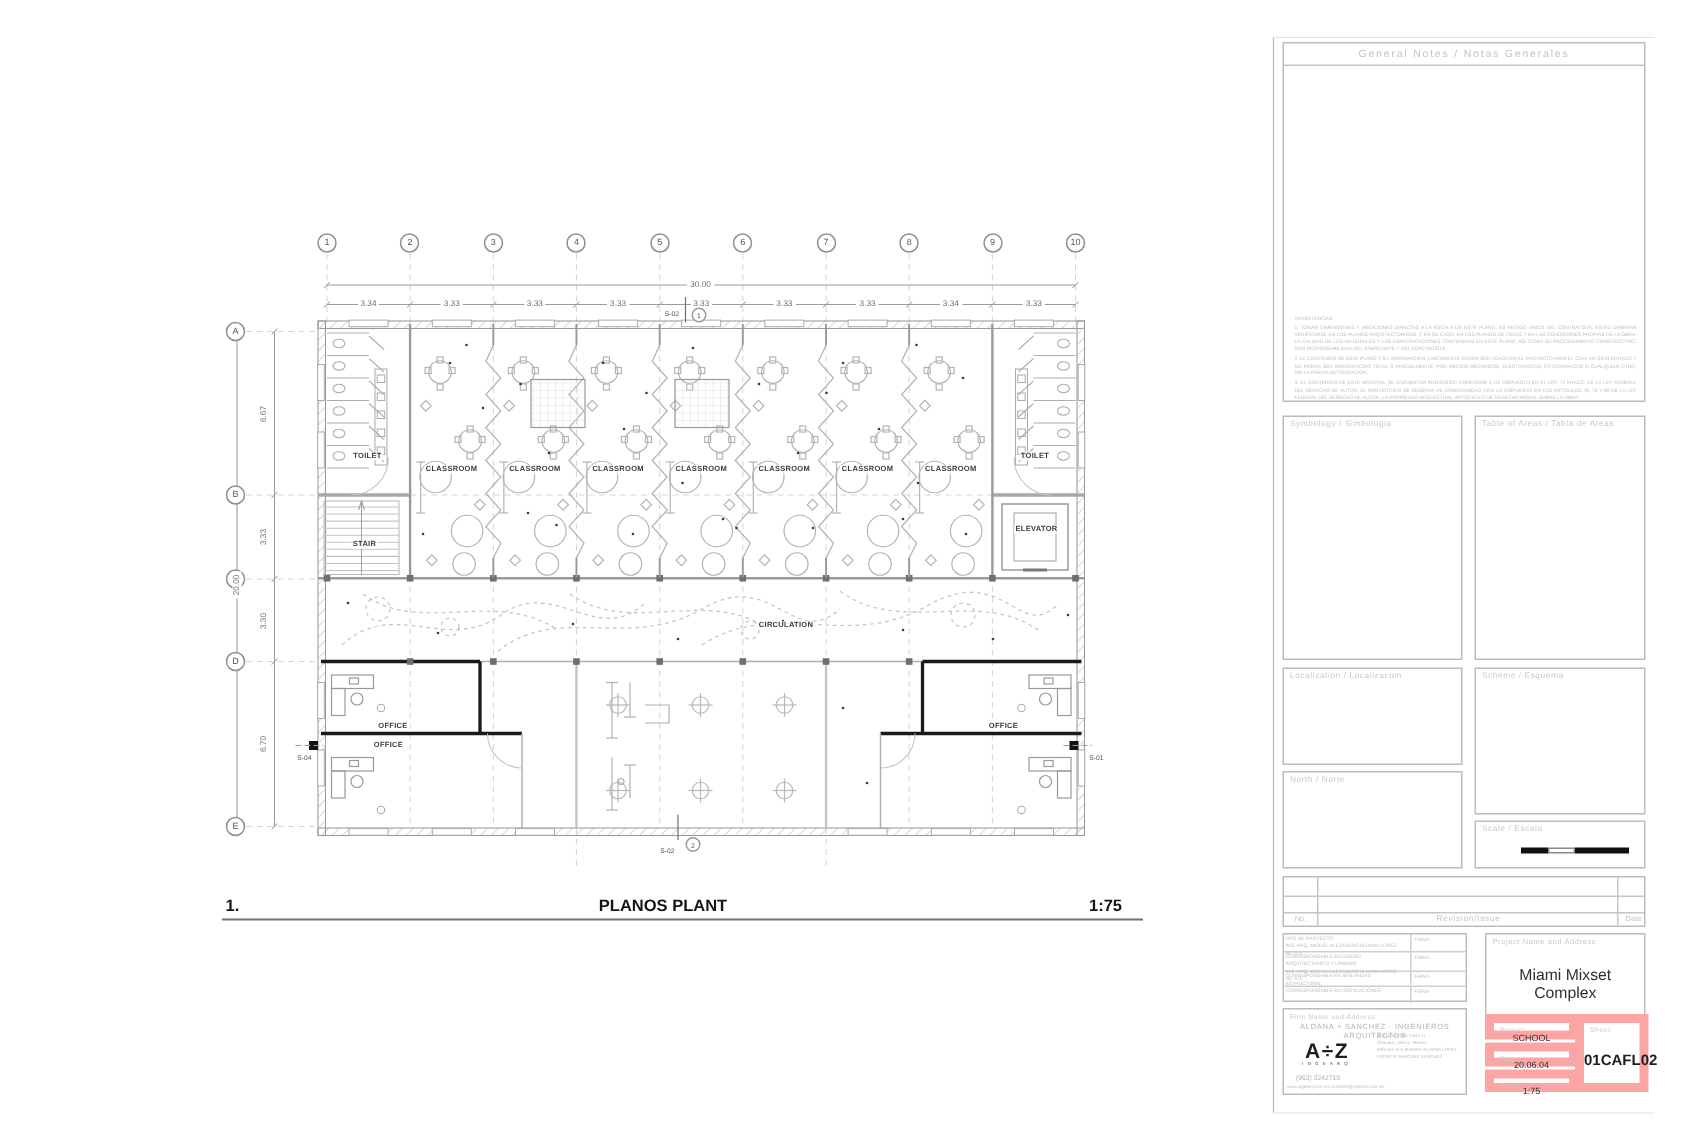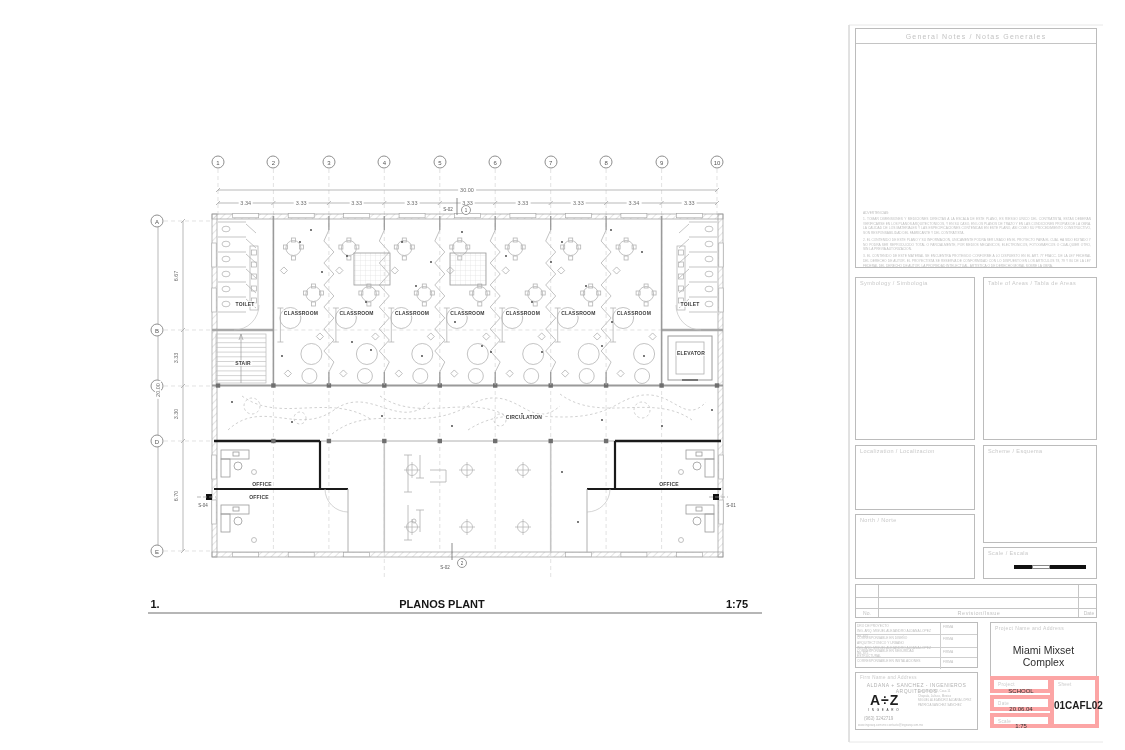--- a/index.html
+++ b/index.html
@@ -19,21 +19,21 @@
   
   .tb{position:absolute;border:1px solid #bcbcbc;background:#fff;box-sizing:border-box;}
   .tb-label{position:absolute;top:2px;left:4px;font-size:5.5px;color:#c9c9c9;letter-spacing:.4px;white-space:nowrap;}
   .notes-head{position:absolute;left:0;right:0;top:0;height:14px;border-bottom:1px solid #c4c4c4;
        display:flex;align-items:center;justify-content:center;font-size:7px;color:#c3c3c3;letter-spacing:1.2px;}
   .micro{font-size:6.5px;transform:scale(.5);transform-origin:0 0;width:200%;line-height:1.5;color:#bdbdbd;}
   .adv{position:absolute;left:7px;top:181px;width:228px;text-align:justify;}
   .adv .micro div{margin-bottom:3px;}
   .rrow{position:absolute;left:0;right:0;border-bottom:1px solid #cfcfcf;box-sizing:border-box;}
   .rfirma{position:absolute;left:84px;top:0;bottom:0;border-left:1px solid #cfcfcf;padding:1px 2px;box-sizing:border-box;}
-  .cell{position:absolute;border:4px solid #fca5a5;background:#fff;box-sizing:border-box;}
+  .cell{position:absolute;border:6px solid #fca5a5;background:#fff;box-sizing:border-box;}
   .cell .vc{position:absolute;left:0;right:0;text-align:center;color:#333;}
 </style>
 </head>
 <body>
 
 <svg width="1125" height="750" viewBox="0 0 1125 750">
   <defs>
     <pattern id="hatch" width="5" height="5" patternUnits="userSpaceOnUse" patternTransform="rotate(45)">
       <line x1="0" y1="0" x2="0" y2="5" stroke="#cfcfcf" stroke-width="1.1"></line>
     </pattern>

